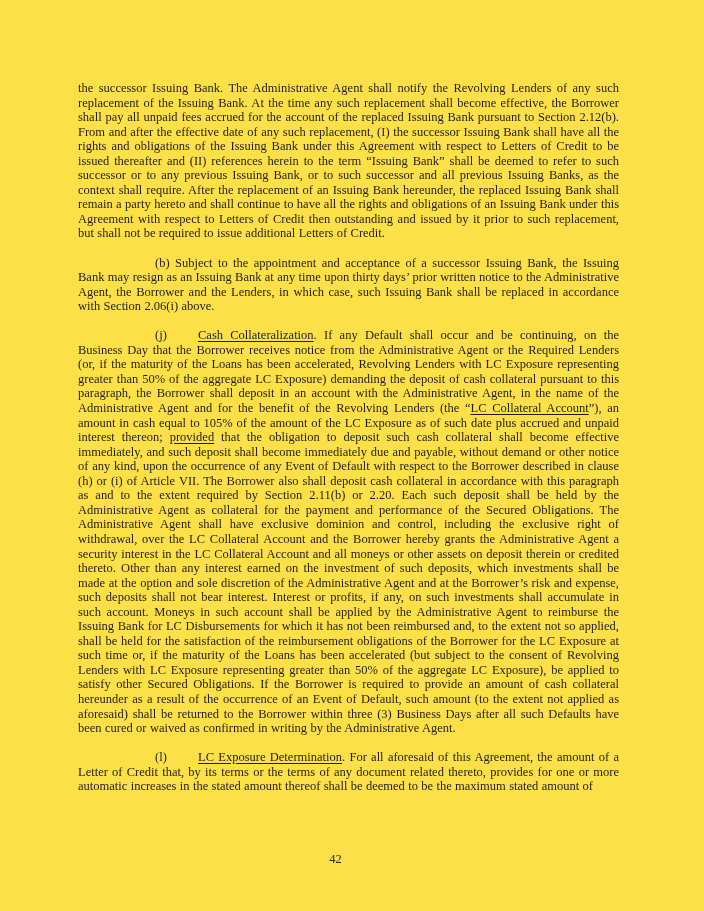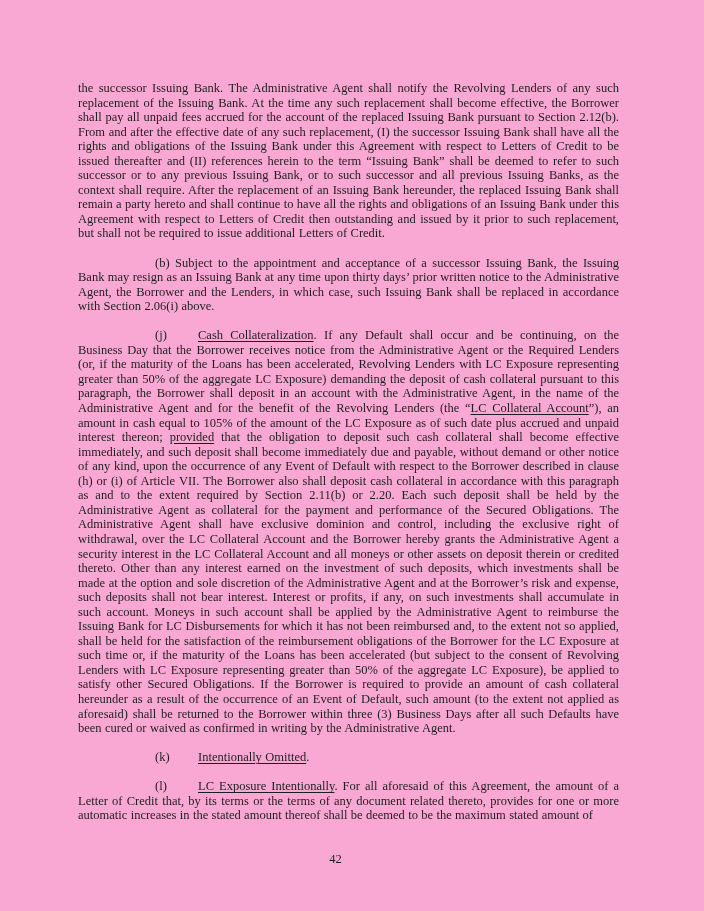--- a/index.html
+++ b/index.html
@@ -8,21 +8,21 @@
     width: 704px;
     height: 911px;
     position: relative;
     font-family: "Liberation Serif", "DejaVu Serif", serif;
     color: #1e1e1e;
     -webkit-font-smoothing: antialiased;
   }
   .page {
     position: absolute;
     inset: 0;
-    background: #f9a8d4;
+    background: #fde047;
     overflow: hidden;
   }
   .content {
     position: absolute;
     left: 78px;
     top: 81px;
     width: 541px;
   }
   p.para {
     font-size: 12.5px;
@@ -58,20 +58,19 @@
 
 <div class="page">
   <div class="content">
 
     <p class="para"><span>the successor Issuing Bank.  The Administrative Agent shall notify the Revolving Lenders of any such replacement of the Issuing Bank.  At the time any such replacement shall become effective, the Borrower shall pay all unpaid fees accrued for the account of the replaced Issuing Bank pursuant to Section 2.12(b).  From and after the effective date of any such replacement, (I) the successor Issuing Bank shall have all the rights and obligations of the Issuing Bank under this Agreement with respect to Letters of Credit to be issued thereafter and (II) references herein to the term “Issuing Bank” shall be deemed to refer to such successor or to any previous Issuing Bank, or to such successor and all previous Issuing Banks, as the context shall require.  After the replacement of an Issuing Bank hereunder, the replaced Issuing Bank shall remain a party hereto and shall continue to have all the rights and obligations of an Issuing Bank under this Agreement with respect to Letters of Credit then outstanding and issued by it prior to such replacement, but shall not be required to issue additional Letters of Credit.</span></p>
 
     <p class="para indent"><span>(b) Subject to the appointment and acceptance of a successor Issuing Bank, the Issuing Bank may resign as an Issuing Bank at any time upon thirty days’ prior written notice to the Administrative Agent, the Borrower and the Lenders, in which case, such Issuing Bank shall be replaced in accordance with Section 2.06(i) above.</span></p>
 
     <p class="para indent"><span class="clause-label">(j)</span><span class="u">Cash Collateralization</span><span>.  If any Default shall occur and be continuing, on the Business Day that the Borrower receives notice from the Administrative Agent or the Required Lenders (or, if the maturity of the Loans has been accelerated, Revolving Lenders with LC Exposure representing greater than 50% of the aggregate LC Exposure) demanding the deposit of cash collateral pursuant to this paragraph, the Borrower shall deposit in an account with the Administrative Agent, in the name of the Administrative Agent and for the benefit of the Revolving Lenders (the “</span><span class="u">LC Collateral Account</span><span>”), an amount in cash equal to 105% of the amount of the LC Exposure as of such date plus accrued and unpaid interest thereon; </span><span class="u">provided</span><span> that the obligation to deposit such cash collateral shall become effective immediately, and such deposit shall become immediately due and payable, without demand or other notice of any kind, upon the occurrence of any Event of Default with respect to the Borrower described in clause (h) or (i) of Article VII.  The Borrower also shall deposit cash collateral in accordance with this paragraph as and to the extent required by Section 2.11(b) or 2.20. Each such deposit shall be held by the Administrative Agent as collateral for the payment and performance of the Secured Obligations.  The Administrative Agent shall have exclusive dominion and control, including the exclusive right of withdrawal, over the LC Collateral Account and the Borrower hereby grants the Administrative Agent a security interest in the LC Collateral Account and all moneys or other assets on deposit therein or credited thereto.  Other than any interest earned on the investment of such deposits, which investments shall be made at the option and sole discretion of the Administrative Agent and at the Borrower’s risk and expense, such deposits shall not bear interest.  Interest or profits, if any, on such investments shall accumulate in such account.  Moneys in such account shall be applied by the Administrative Agent to reimburse the Issuing Bank for LC Disbursements for which it has not been reimbursed and, to the extent not so applied, shall be held for the satisfaction of the reimbursement obligations of the Borrower for the LC Exposure at such time or, if the maturity of the Loans has been accelerated (but subject to the consent of Revolving Lenders with LC Exposure representing greater than 50% of the aggregate LC Exposure), be applied to satisfy other Secured Obligations.  If the Borrower is required to provide an amount of cash collateral hereunder as a result of the occurrence of an Event of Default, such amount (to the extent not applied as aforesaid) shall be returned to the Borrower within three (3) Business Days after all such Defaults have been cured or waived as confirmed in writing by the Administrative Agent.</span></p>
 
-    <p class="para indent"><span class="clause-label">(k)</span><span class="u">Intentionally Omitted</span><span>.</span></p>
 
-    <p class="para indent"><span class="clause-label">(l)</span><span class="u">LC Exposure Intentionally</span><span>.  For all aforesaid of this Agreement, the amount of a Letter of Credit that, by its terms or the terms of any document related thereto, provides for one or more automatic increases in the stated amount thereof shall be deemed to be the maximum stated amount of</span></p>
+    <p class="para indent"><span class="clause-label">(l)</span><span class="u">LC Exposure Determination</span><span>.  For all aforesaid of this Agreement, the amount of a Letter of Credit that, by its terms or the terms of any document related thereto, provides for one or more automatic increases in the stated amount thereof shall be deemed to be the maximum stated amount of</span></p>
 
   </div>
 
   <div class="footer">42</div>
 </div>
 
 </body></html>

